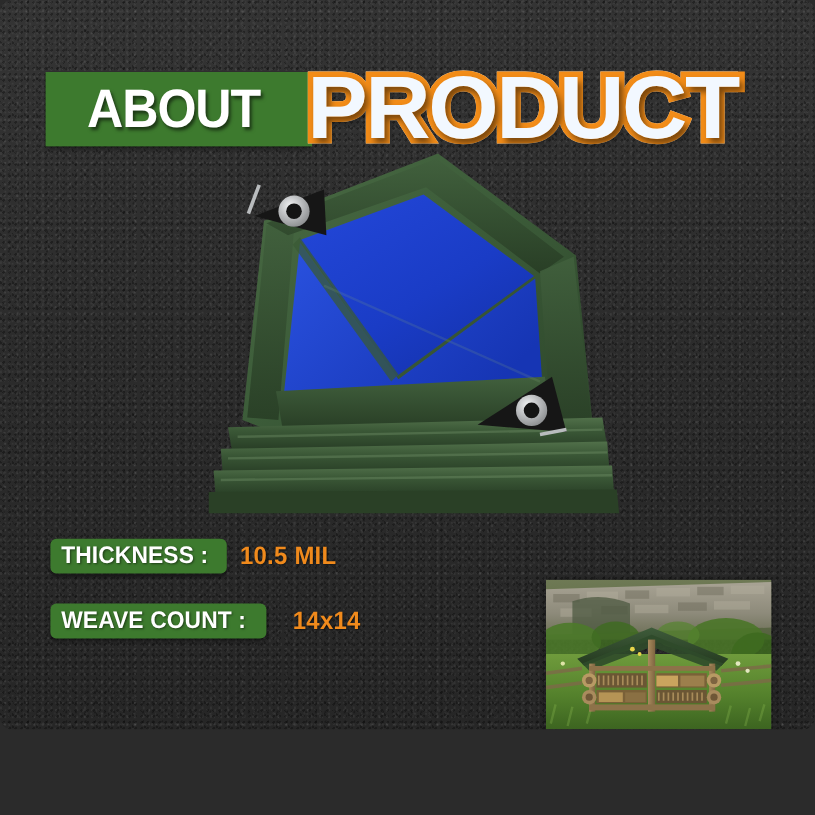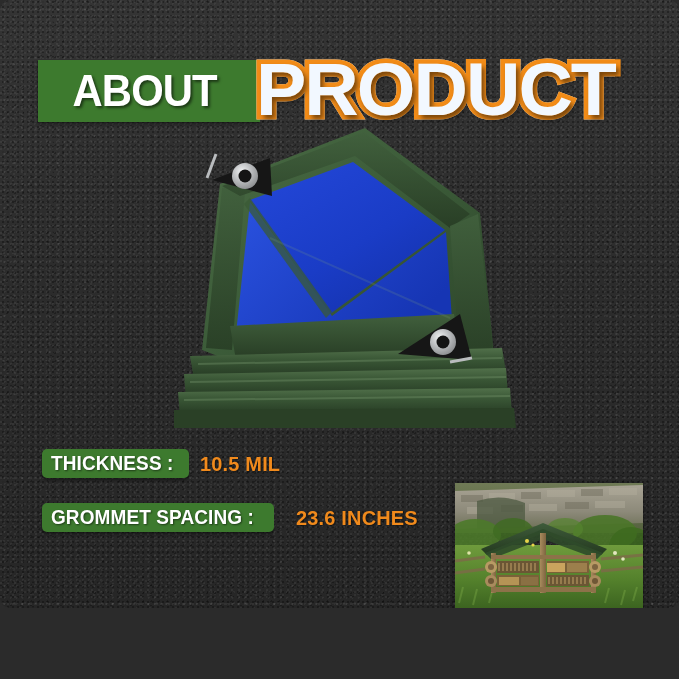--- a/index.html
+++ b/index.html
@@ -187,27 +187,27 @@
 
   <div id="specs">
 
     <div class="spec-row" id="row-0">
       <div class="spec-pill">
         <span class="spec-label">THICKNESS :</span>
       </div>
       <div class="spec-value">10.5 MIL</div>
     </div>
 
-
-    <div class="spec-row" id="row-2">
+    <div class="spec-row" id="row-1">
       <div class="spec-pill">
-        <span class="spec-label">GROMMET SPACING :</span>
+        <span class="spec-label">WEAVE COUNT :</span>
       </div>
-      <div class="spec-value">23.6 INCHES</div>
+      <div class="spec-value">14x14</div>
     </div>
+
 
 
   </div>
 
   <div id="scenario-photo">
     <svg class="scene-svg" viewBox="0 0 188 125" preserveAspectRatio="none">
       <defs>
         <linearGradient id="sSky" x1="0" y1="0" x2="0" y2="1">
           <stop offset="0%" stop-color="#6f7a55"></stop>
           <stop offset="100%" stop-color="#55613f"></stop>

